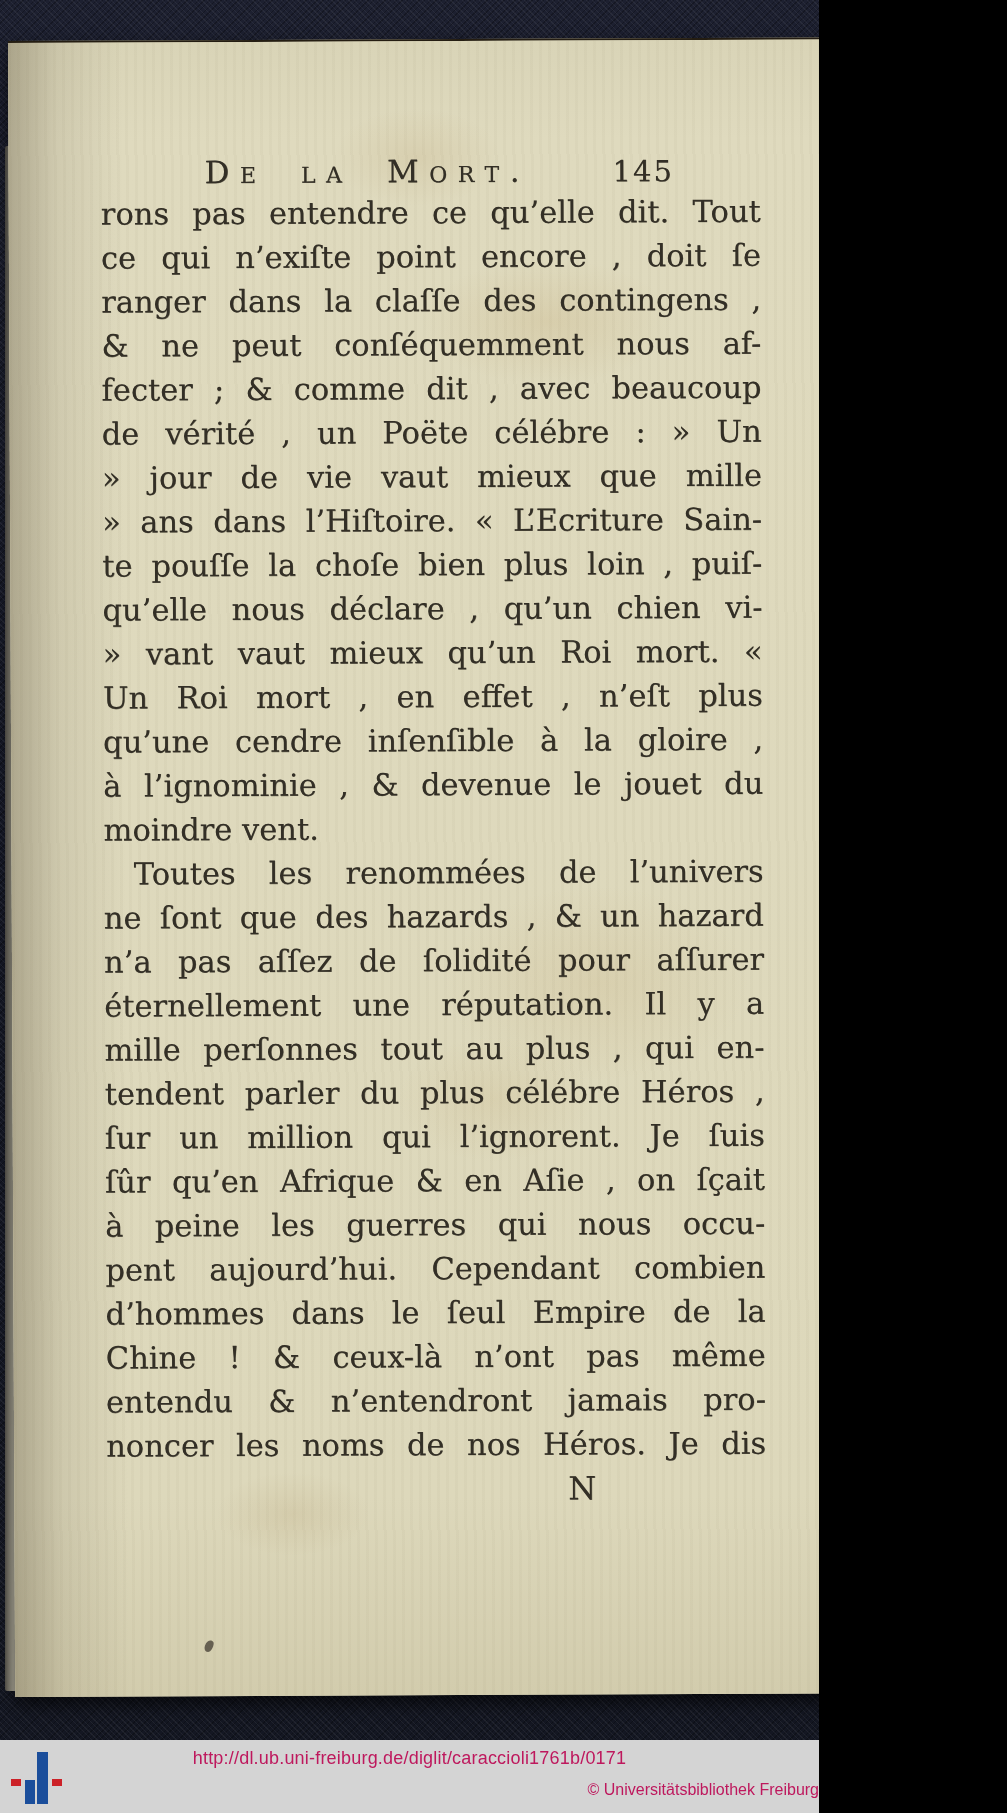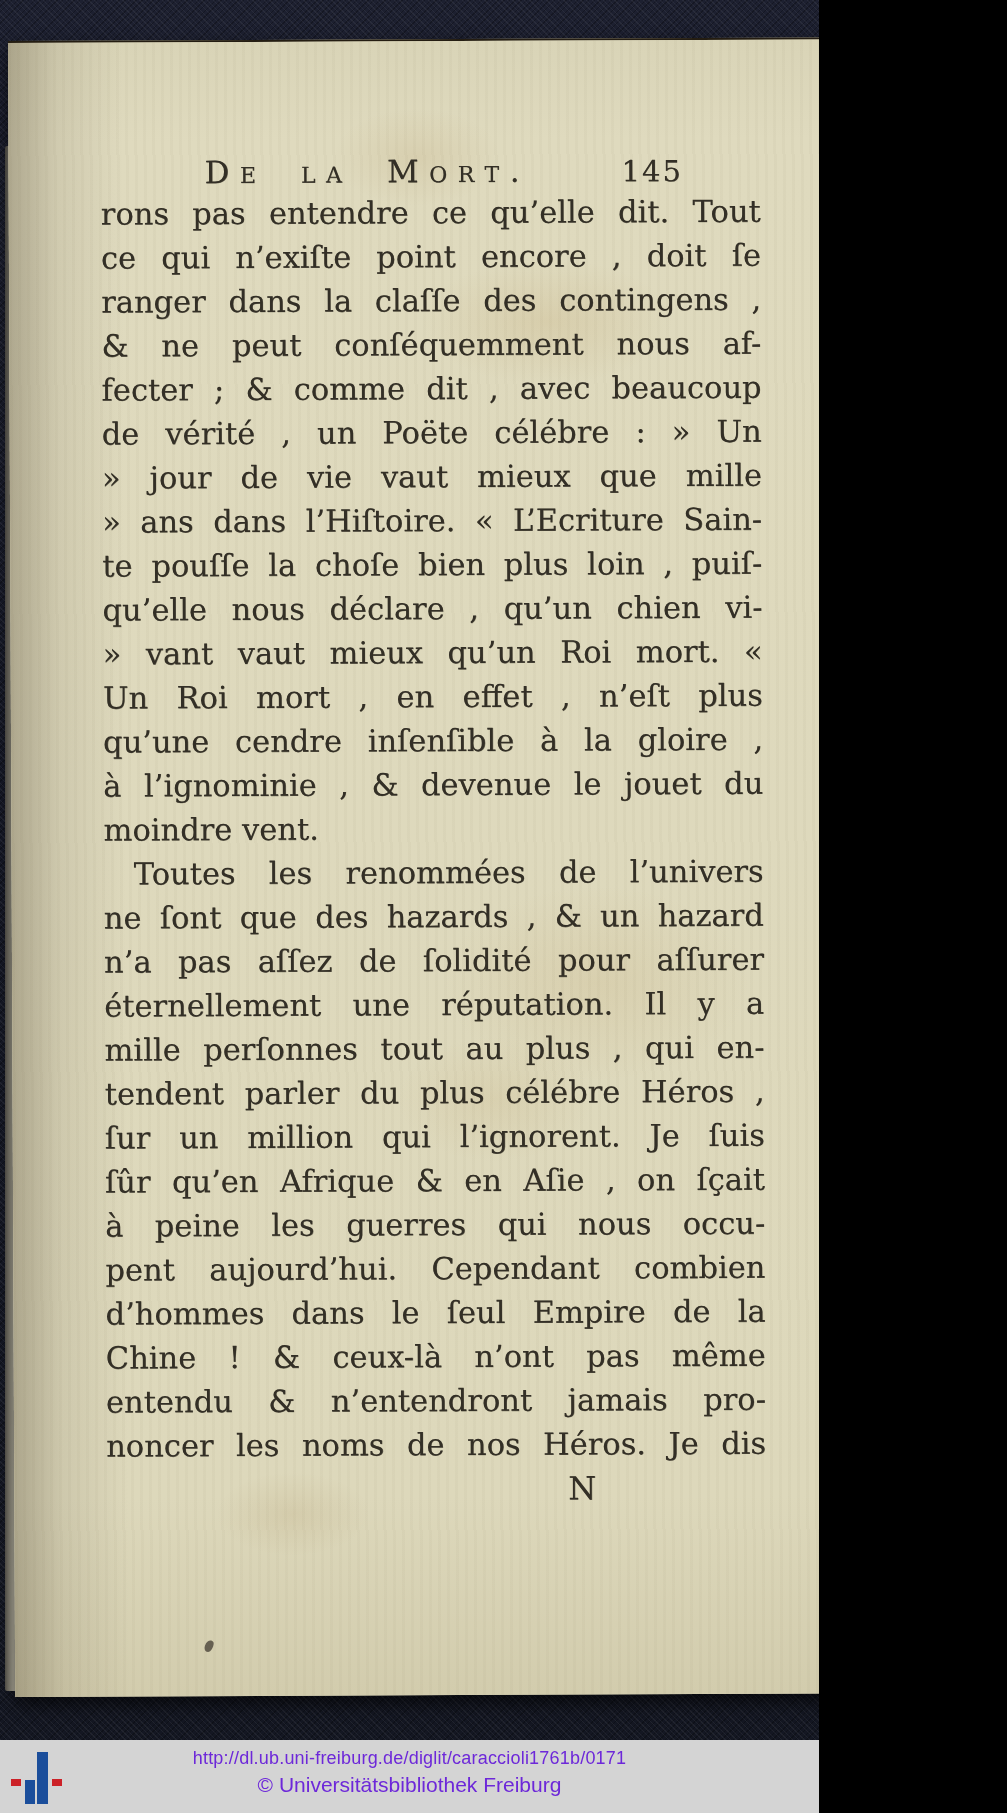--- a/index.html
+++ b/index.html
@@ -53,44 +53,44 @@
   .textblock {
     position:absolute; left:92px; top:110px; width:660px;
     color:#332f26;
     text-shadow:0.3px 0.3px 0.4px rgba(42,37,26,0.55);
   }
   .running-head { position:relative; height:40px; }
   .head-title {
     position:absolute; left:104px; top:2px;
     font-variant:small-caps; font-size:31px; letter-spacing:0.34em; word-spacing:0.45em;
   }
-  .head-pagenum { position:absolute; left:512px; top:4px; font-size:29px; letter-spacing:2px;margin-left:9px; }
+  .head-pagenum { position:absolute; left:512px; top:4px; font-size:29px; letter-spacing:2px; }
 
   .line {
     height:44px; line-height:44px; font-size:30.5px;
     text-align:justify; text-align-last:justify; -moz-text-align-last:justify;
     white-space:normal; overflow:visible;
   }
   .line.plain  { text-align:left; text-align-last:left; -moz-text-align-last:left; }
   .line.indent { padding-left:30px; }
   .catchword { height:44px; line-height:44px; font-size:32px; padding-left:462px; }
 
   .blemish {
     position:absolute; left:190px; top:1598px; width:8px; height:12px;
     background:#4a443a; border-radius:60% 40% 55% 45%; transform:rotate(18deg); opacity:.8;
   }
 
   
   .footer {
     position:absolute; left:0; right:0; top:1740px; height:73px; background:#d4d4d4;
-    font-family:"Liberation Sans", sans-serif; color:#6d28d9;
+    font-family:"Liberation Sans", sans-serif; color:#be185d;
   }
   .footer-center { position:absolute; left:0; width:100%; text-align:center; }
   .footer-url { top:8px;  font-size:18px;   letter-spacing:0.2px; position:absolute; width:100%; }
-  .footer-copy { top:33px; font-size:21px; position:absolute; width:100%; }
+  .footer-copy { top:41px; font-size:16px; position:absolute; width:100%;text-align:right; }
 
   
   .ub-logo { position:absolute; left:11px; top:12px; width:56px; height:53px; }
   .ub-bar, .ub-sq { position:absolute; }
   .ub-sq1 { left:0;  top:27px; width:10px; height:7px;  background:#cc2127; }
   .ub-bar1{ left:14px; top:28px; width:10px; height:24px; background:#1b4e9b; }
   .ub-bar2{ left:26px; top:0;    width:11px; height:52px; background:#1b4e9b; }
   .ub-sq2 { left:41px; top:27px; width:10px; height:7px;  background:#cc2127; }
 
   

